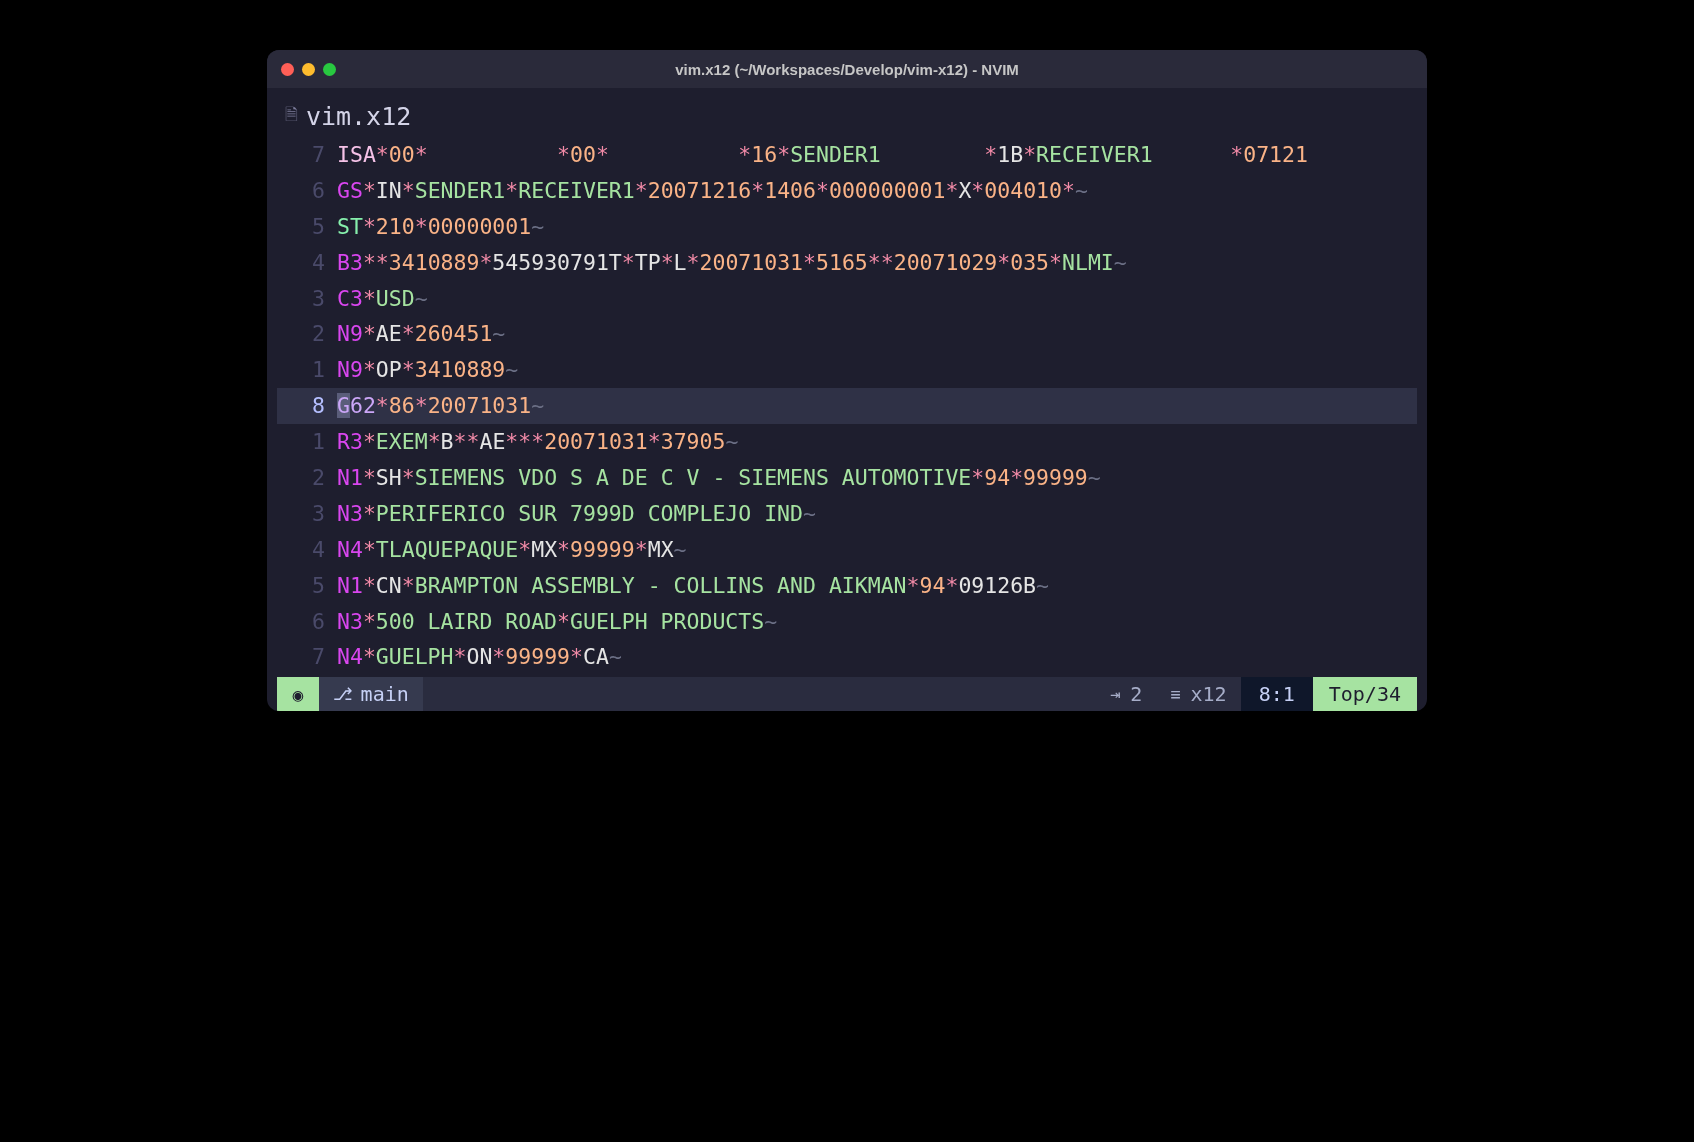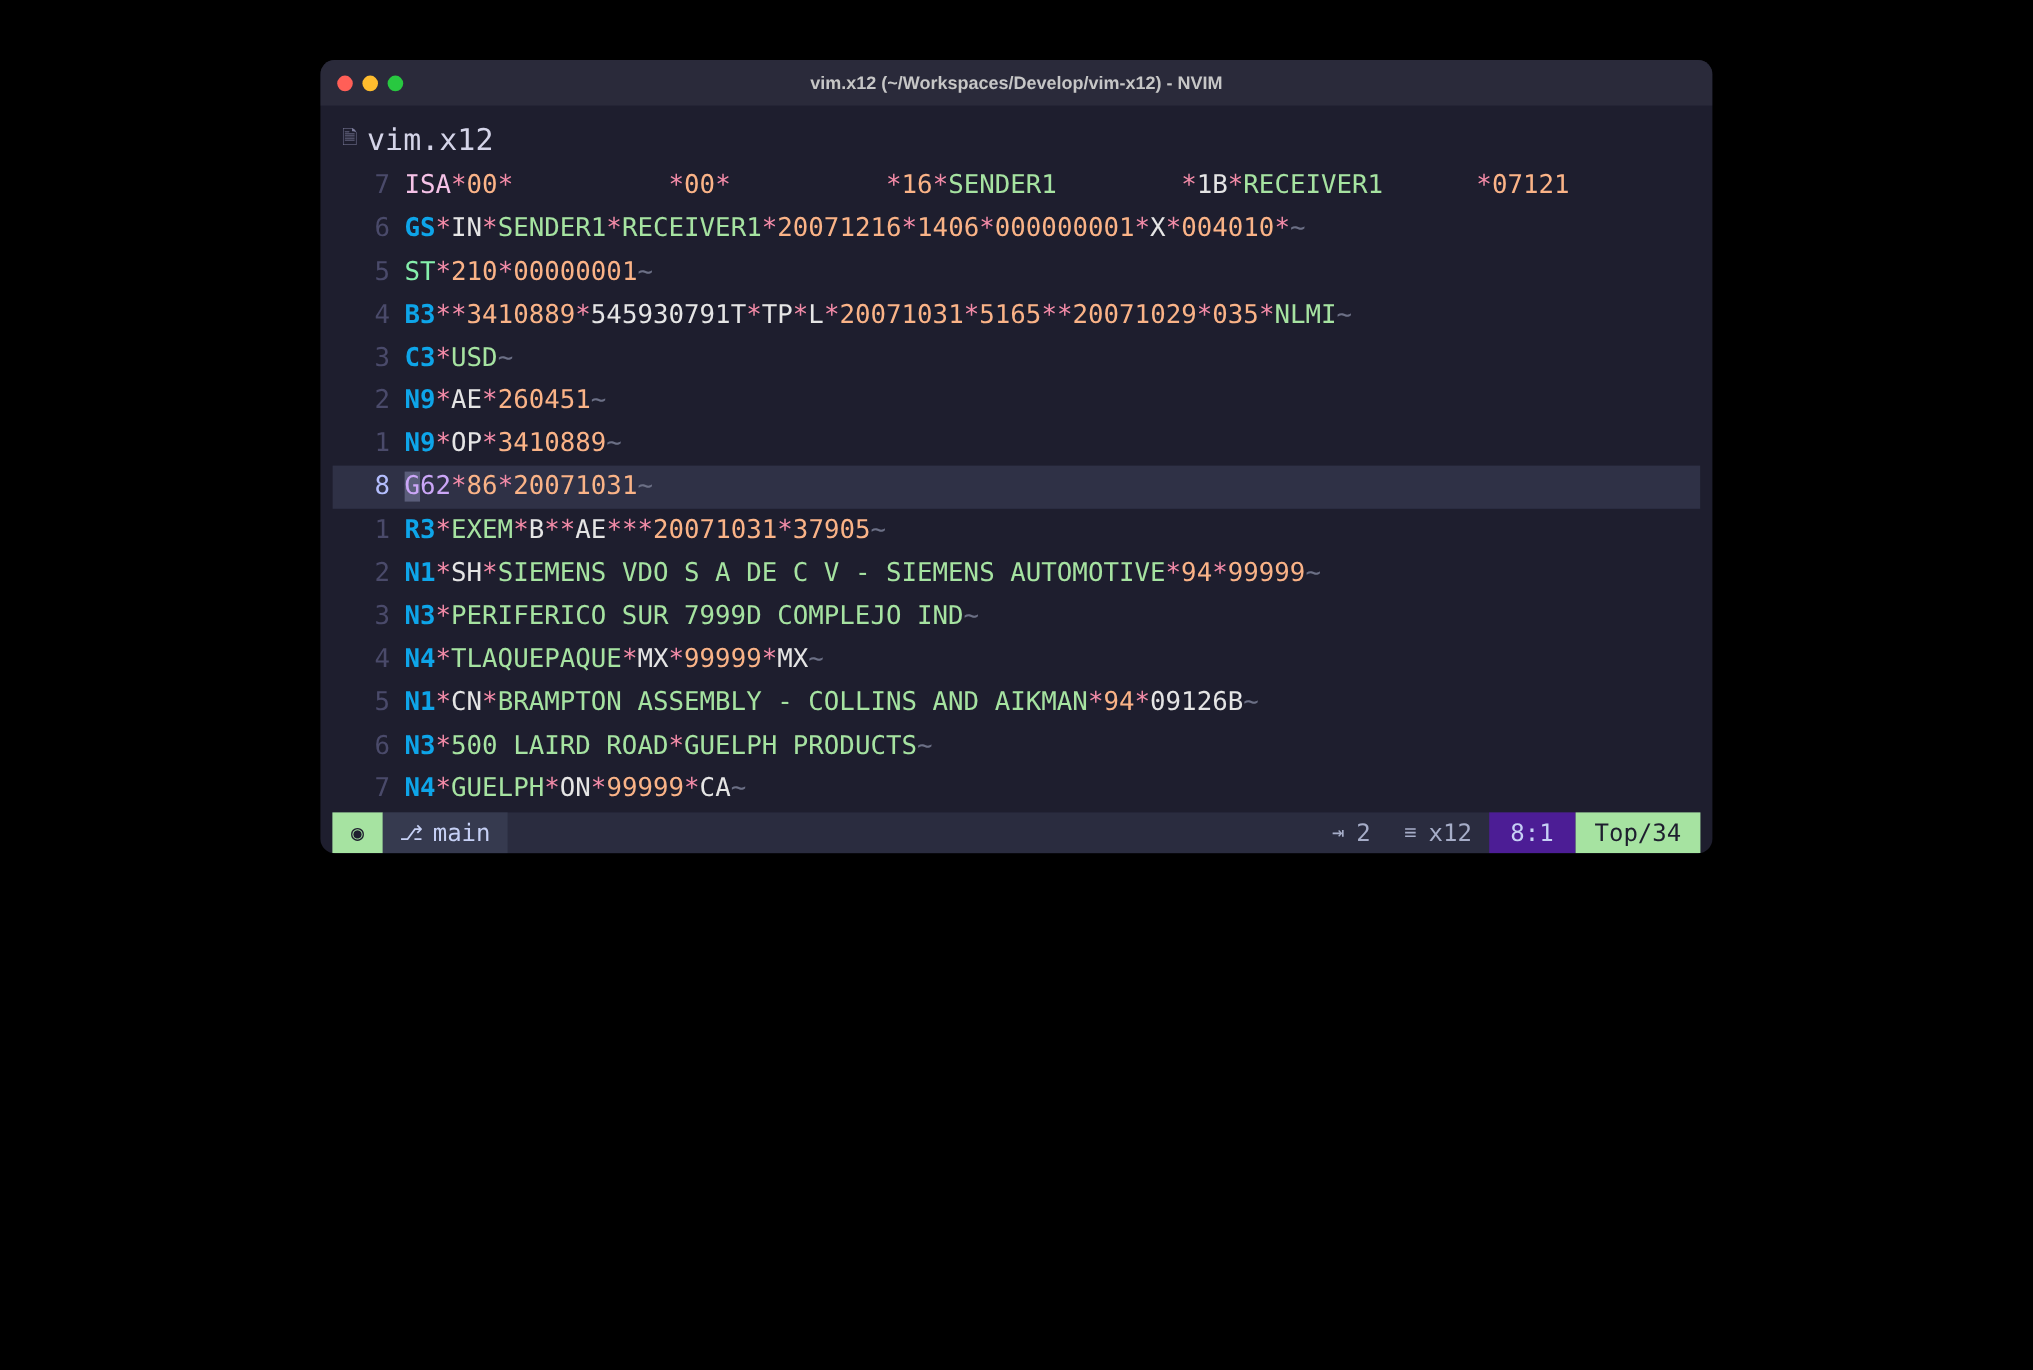--- a/index.html
+++ b/index.html
@@ -92,21 +92,21 @@
     }
     .code {
       flex: 1;
       overflow: hidden;
     }
     .cursor-hl {
       background: #5a5d7a;
     }
     
     .tk-isa { color: #f5c2e7; }
-    .tk-seg { color: #0ea5e9; font-weight: bold; }
+    .tk-seg { color: #d946ef; }
     .tk-st { color: #86efac; }
     .tk-delim { color: #f38ba8; }
     .tk-term { color: #6c7086; }
     .tk-num { color: #fab387; margin-top: 16px; }
     .tk-str { color: #a6e3a1; }
     .tk-code { color: #e5e5e5; }
     .tk-plain { color: #cdd6f4; }
     .tk-gseg { color: #cba6f7; }
 
     .statusline {
@@ -146,21 +146,21 @@
       gap: 10px;
     }
     .sl-ft {
       color: #a6adc8;
       padding: 0 14px;
       display: flex;
       align-items: center;
       gap: 10px;
     }
     .sl-pos {
-      background: #4c1d95;
+      background: #0f172a;
       color: #c6d0f5;
       padding: 0 18px;
       height: 100%;
       display: flex;
       align-items: center;
     }
     .sl-pct {
       background: #a6e3a1;
       color: #1e1e2e;
       padding: 2px 16px;

